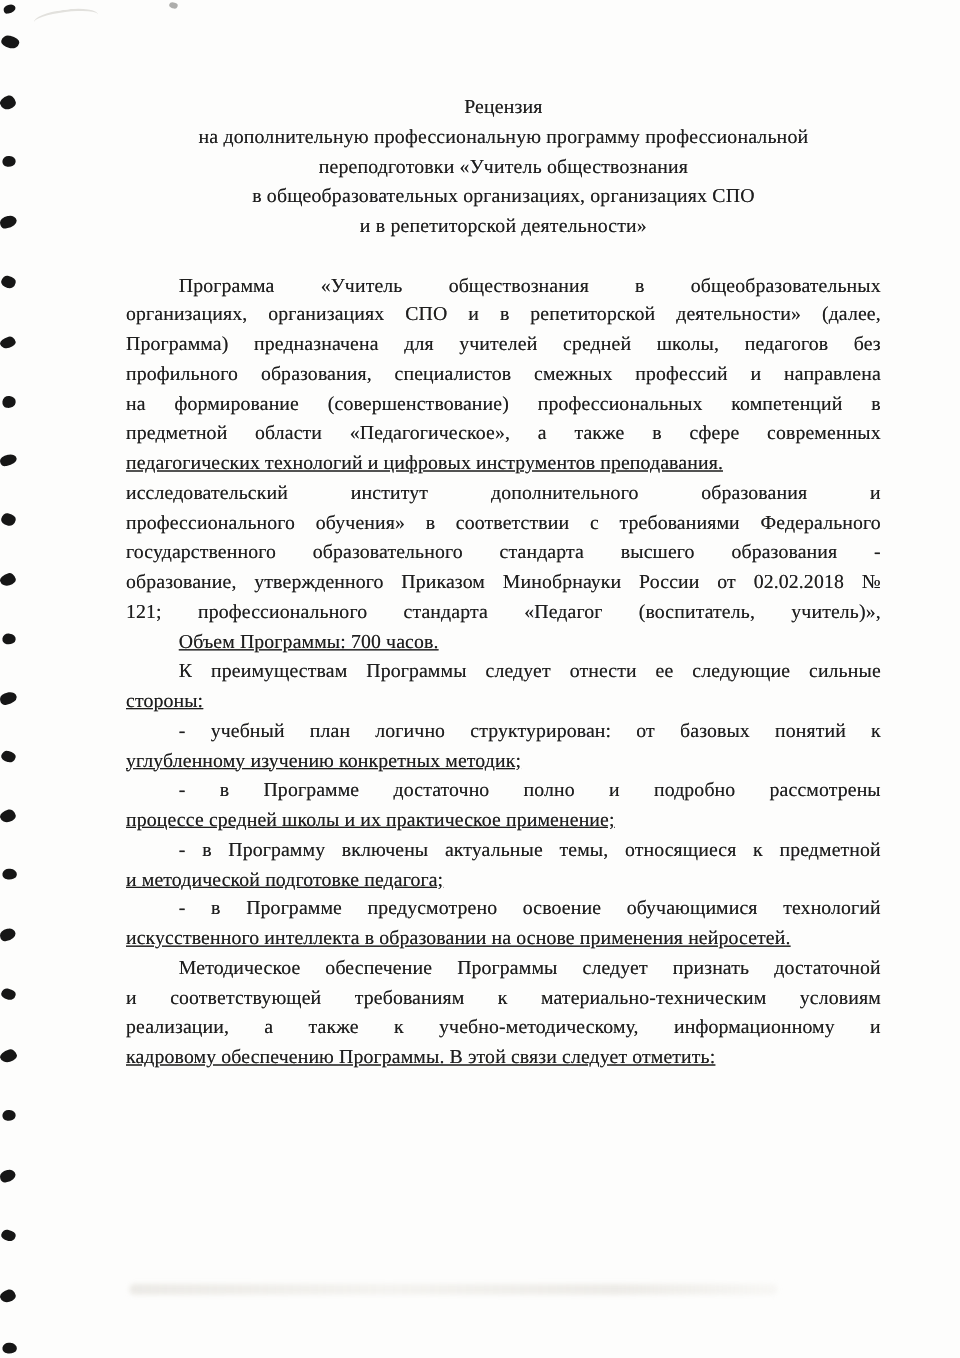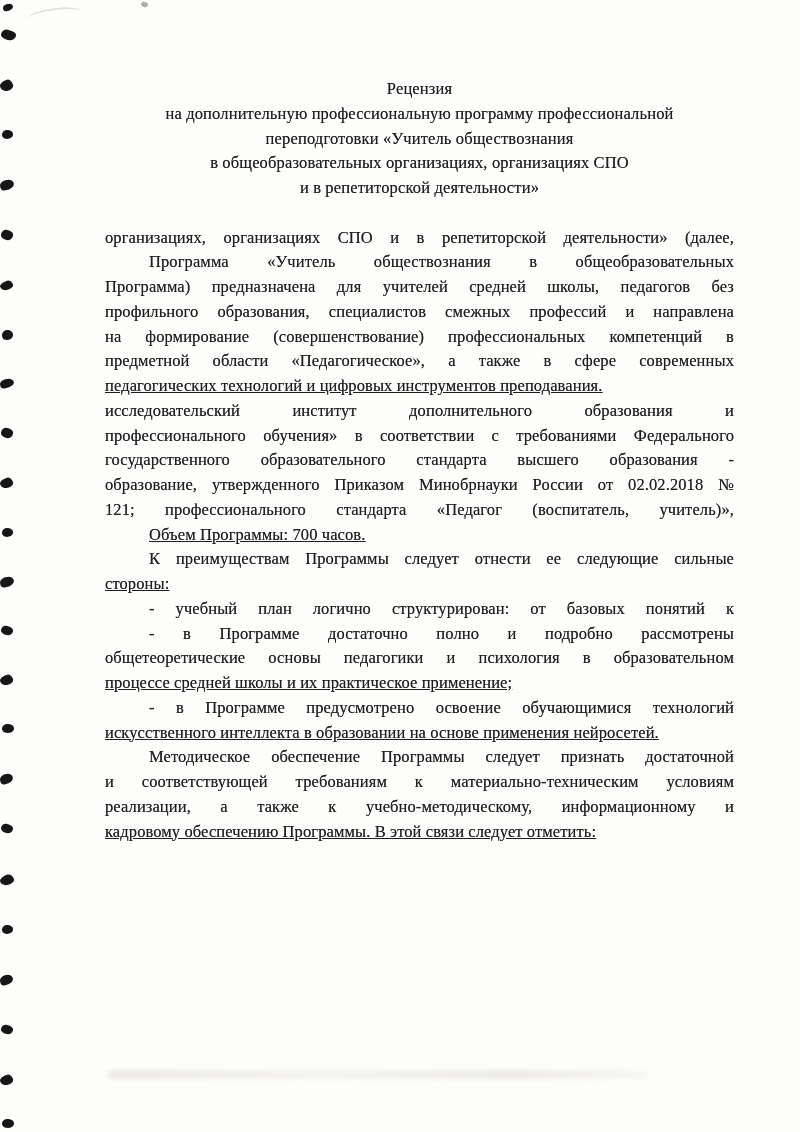--- a/index.html
+++ b/index.html
@@ -101,22 +101,22 @@
     <div>
         <div class="title-line">Рецензия</div>
         <div class="title-line">на дополнительную профессиональную программу профессиональной</div>
         <div class="title-line">переподготовки «Учитель обществознания</div>
         <div class="title-line">в общеобразовательных организациях, организациях СПО</div>
         <div class="title-line">и в репетиторской деятельности»</div>
       </div>
     <div class="blank-line"></div>
     <div>
         <div class="paragraph">
+          <div class="para-line first">Программа «Учитель обществознания в общеобразовательных</div>
           <div class="para-line">организациях, организациях СПО и в репетиторской деятельности» (далее,</div>
-          <div class="para-line first">Программа «Учитель обществознания в общеобразовательных</div>
           <div class="para-line">Программа) предназначена для учителей средней школы, педагогов без</div>
           <div class="para-line">профильного образования, специалистов смежных профессий и направлена</div>
           <div class="para-line">на формирование (совершенствование) профессиональных компетенций в</div>
           <div class="para-line">предметной области «Педагогическое», а также в сфере современных</div>
           <div class="para-line last">педагогических технологий и цифровых инструментов преподавания.</div>
         </div>
         <div class="paragraph">
           <div class="para-line">исследовательский институт дополнительного образования и</div>
           <div class="para-line">профессионального обучения» в соответствии с требованиями Федерального</div>
           <div class="para-line">государственного образовательного стандарта высшего образования -</div>
@@ -125,25 +125,29 @@
         </div>
         <div class="paragraph">
           <div class="para-line first last">Объем Программы: 700 часов.</div>
         </div>
         <div class="paragraph">
           <div class="para-line first">К преимуществам Программы следует отнести ее следующие сильные</div>
           <div class="para-line last">стороны:</div>
         </div>
         <div class="paragraph">
           <div class="para-line first">- учебный план логично структурирован: от базовых понятий к</div>
+          <div class="para-line last">углубленному изучению конкретных методик;</div>
         </div>
         <div class="paragraph">
           <div class="para-line first">- в Программе достаточно полно и подробно рассмотрены</div>
-          <div class="para-line">общетеоретические основы педагогики и психология в образовательном</div>
           <div class="para-line last">процессе средней школы и их практическое применение;</div>
+        </div>
+        <div class="paragraph">
+          <div class="para-line first">- в Программу включены актуальные темы, относящиеся к предметной</div>
+          <div class="para-line last">и методической подготовке педагога;</div>
         </div>
         <div class="paragraph">
           <div class="para-line first">- в Программе предусмотрено освоение обучающимися технологий</div>
           <div class="para-line last">искусственного интеллекта в образовании на основе применения нейросетей.</div>
         </div>
         <div class="paragraph">
           <div class="para-line first">Методическое обеспечение Программы следует признать достаточной</div>
           <div class="para-line">и соответствующей требованиям к материально-техническим условиям</div>
           <div class="para-line">реализации, а также к учебно-методическому, информационному и</div>
           <div class="para-line last">кадровому обеспечению Программы.  В этой связи следует отметить:</div>

